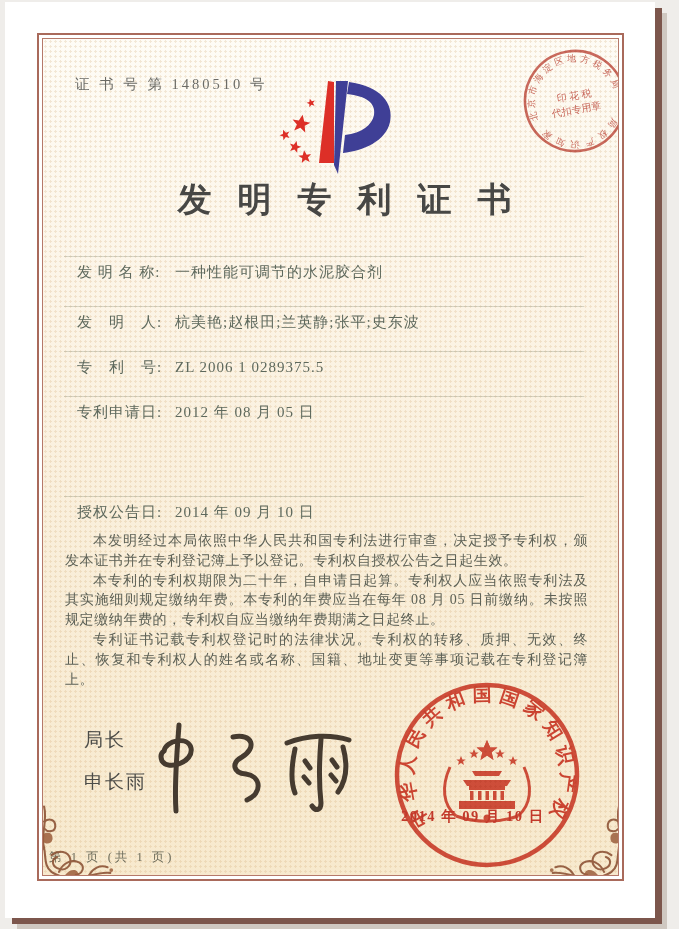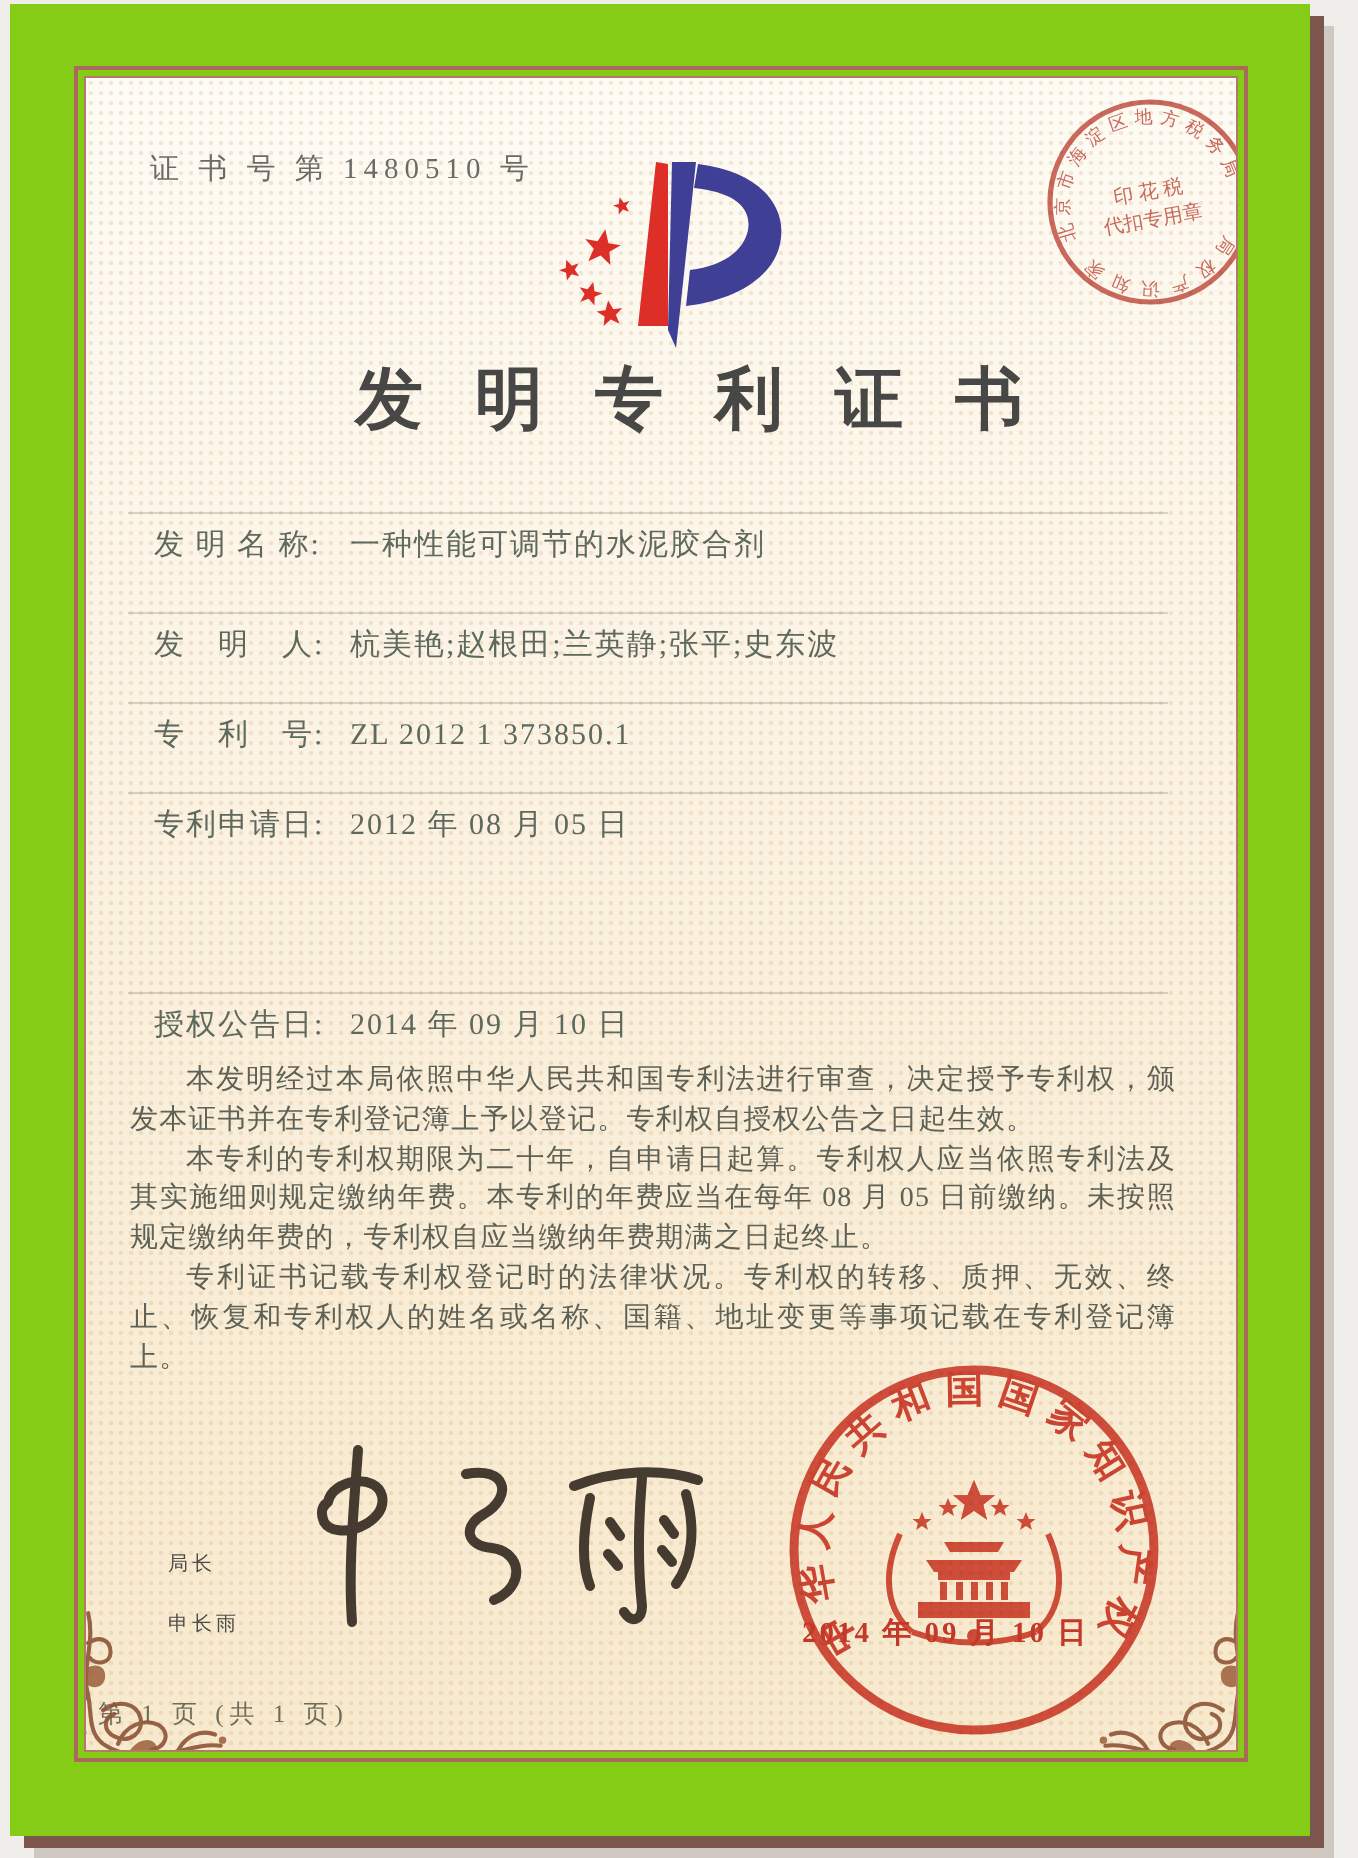--- a/index.html
+++ b/index.html
@@ -4,21 +4,21 @@
 <style>
   html,body{margin:0;padding:0;}
   body{
     width:679px;height:929px;position:relative;overflow:hidden;
     background:#efedea;
     font-family:"Liberation Serif","DejaVu Serif",serif;
   }
   
   .paper{
     position:absolute;left:5px;top:2px;width:650px;height:916px;
-    background:#84cc16;
+    background:#ffffff;
     box-shadow:7px 6px 0 0 #7c564c, 12px 11px 0 0 #cfc8c1;
   }
   
   .frame{
     position:absolute;left:32px;top:31px;width:583px;height:844px;
     border:2.5px solid #a96a5b;
   }
   .frame-inner{
     position:absolute;inset:3px;border:1.5px solid #b5796a;
     background-image:
@@ -55,21 +55,21 @@
   .flabel{display:inline-block;width:98px;}
   .fvalue{}
   
   .body-text{
     position:absolute;left:22px;right:30px;top:492px;
     font-size:14px;line-height:19.8px;color:#5d6156;
     text-align:justify;letter-spacing:0.6px;
   }
   .body-text p{margin:0;text-indent:2em;}
   
-  .signer{position:absolute;left:41px;top:736px;font-size:10px;color:#4c4c48;letter-spacing:2px;}
+  .signer{position:absolute;left:41px;top:688px;font-size:19px;color:#4c4c48;letter-spacing:2px;}
   .signer .name{margin-top:16px;}
   .signature{position:absolute;left:92px;top:672px;width:236px;height:116px;}
   
   .seal{
     position:absolute;left:347px;top:639px;width:194px;height:194px;
     mix-blend-mode:multiply;opacity:.92;
   }
   .seal-date{
     position:absolute;left:358px;top:768px;width:170px;
     font-size:14.5px;font-weight:bold;color:#c2392a;letter-spacing:1.5px;
@@ -131,21 +131,21 @@
 
         <div class="title">发明专利证书</div>
 
         <div class="field-row" style="top:217px">
           <span class="flabel">发 明 名 称:</span><span class="fvalue">一种性能可调节的水泥胶合剂</span>
         </div>
         <div class="field-row" style="top:267px">
           <span class="flabel">发　明　人:</span><span class="fvalue">杭美艳;赵根田;兰英静;张平;史东波</span>
         </div>
         <div class="field-row" style="top:312px">
-          <span class="flabel">专　利　号:</span><span class="fvalue">ZL 2012 1 373850.1</span>
+          <span class="flabel">专　利　号:</span><span class="fvalue">ZL 2006 1 0289375.5</span>
         </div>
         <div class="field-row" style="top:357px">
           <span class="flabel">专利申请日:</span><span class="fvalue">2012 年 08 月 05 日</span>
         </div>
         <div class="field-row" style="top:457px">
           <span class="flabel">授权公告日:</span><span class="fvalue">2014 年 09 月 10 日</span>
         </div>
 
         <div class="body-text">
           <p>本发明经过本局依照中华人民共和国专利法进行审查，决定授予专利权，颁发本证书并在专利登记簿上予以登记。专利权自授权公告之日起生效。</p>

